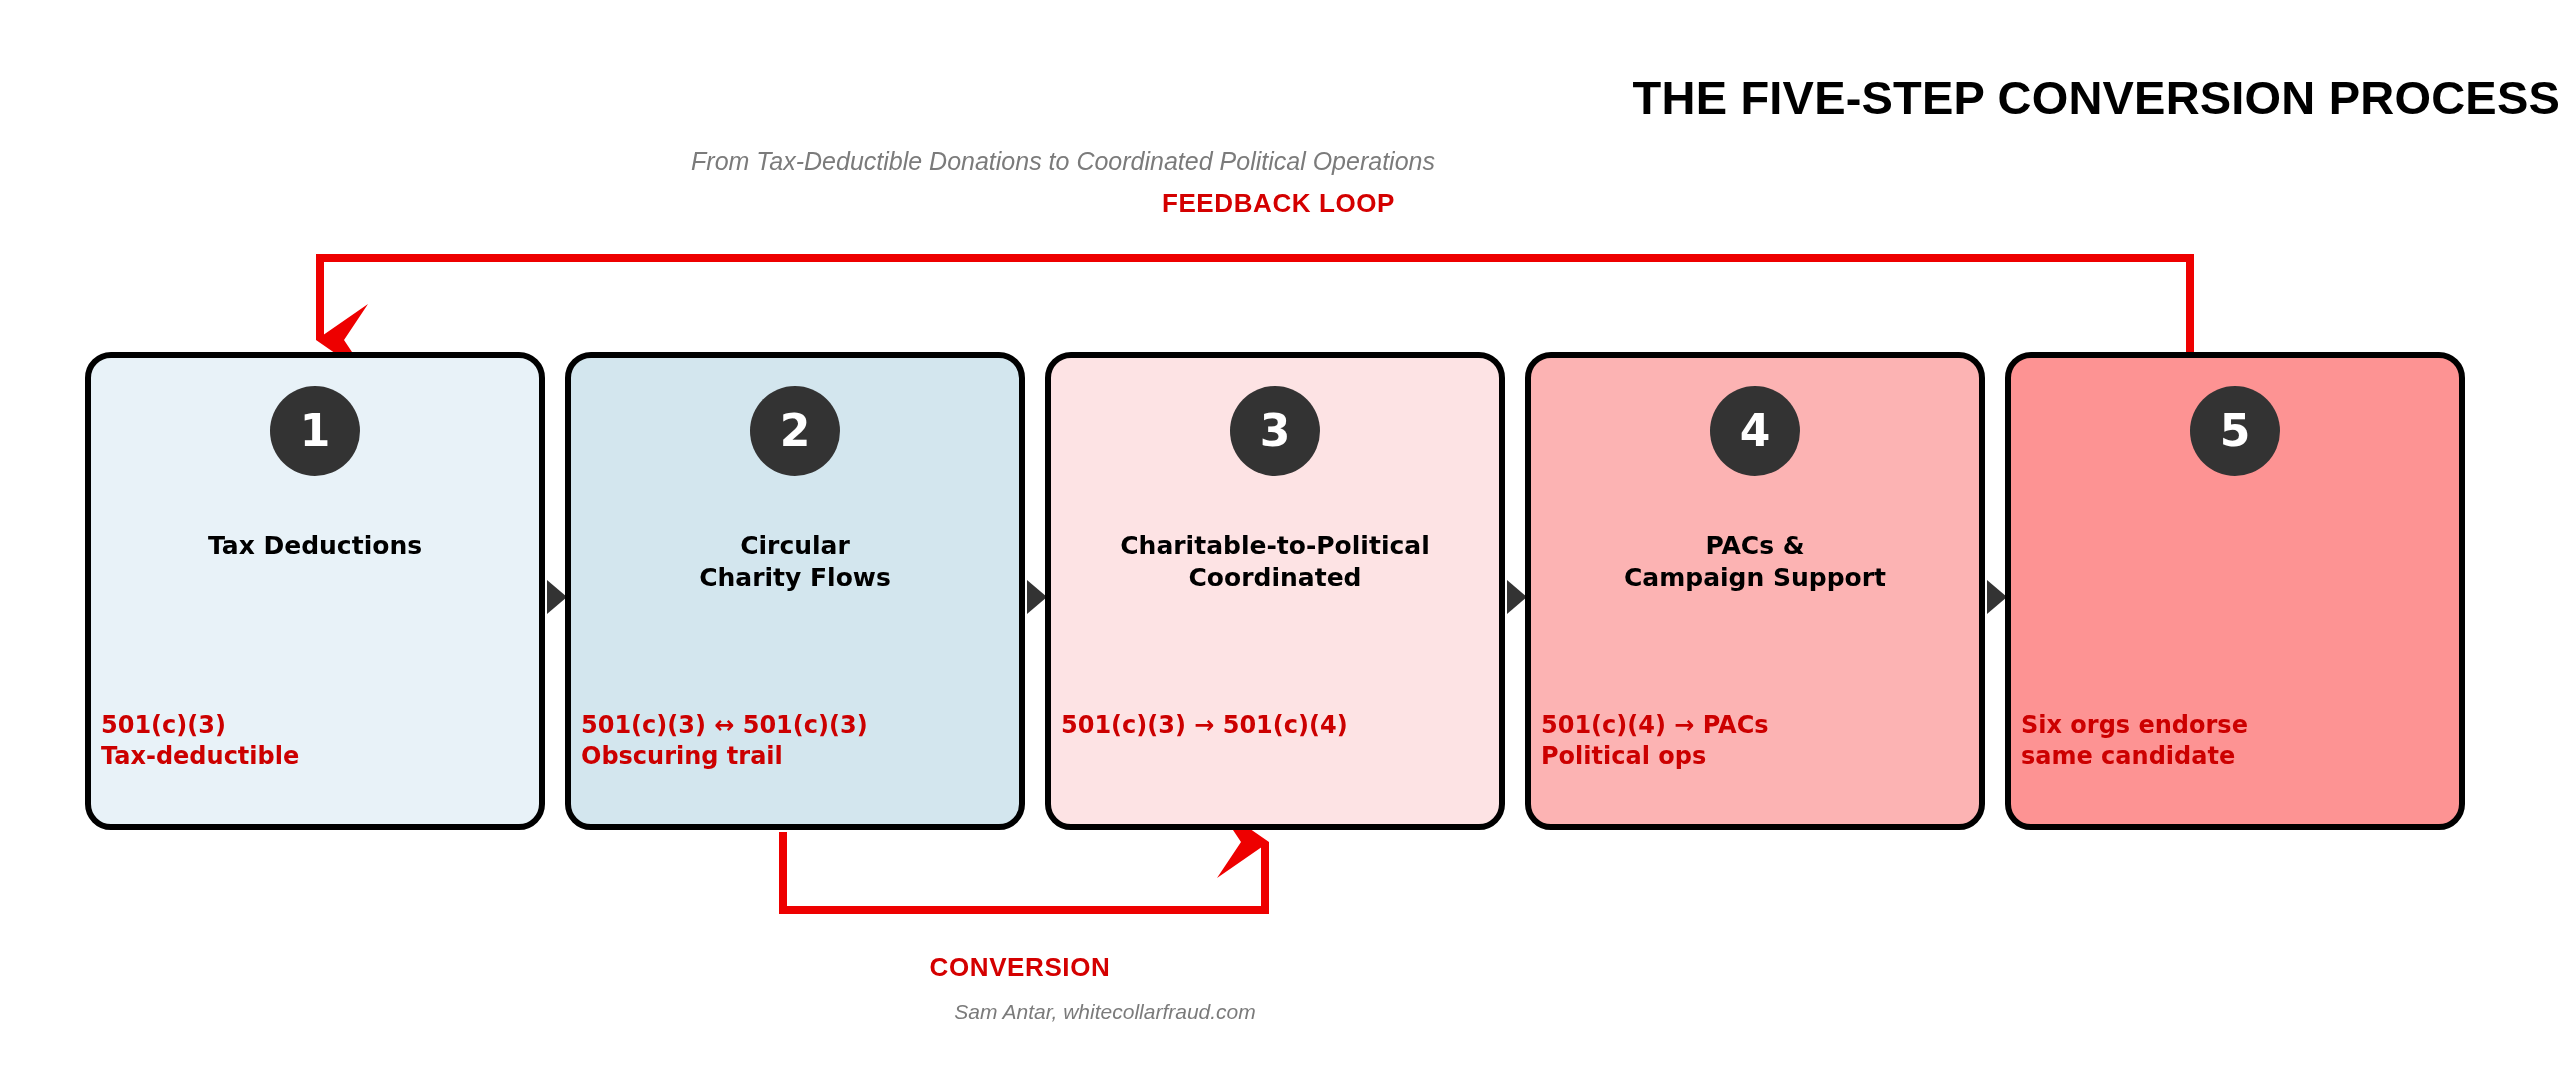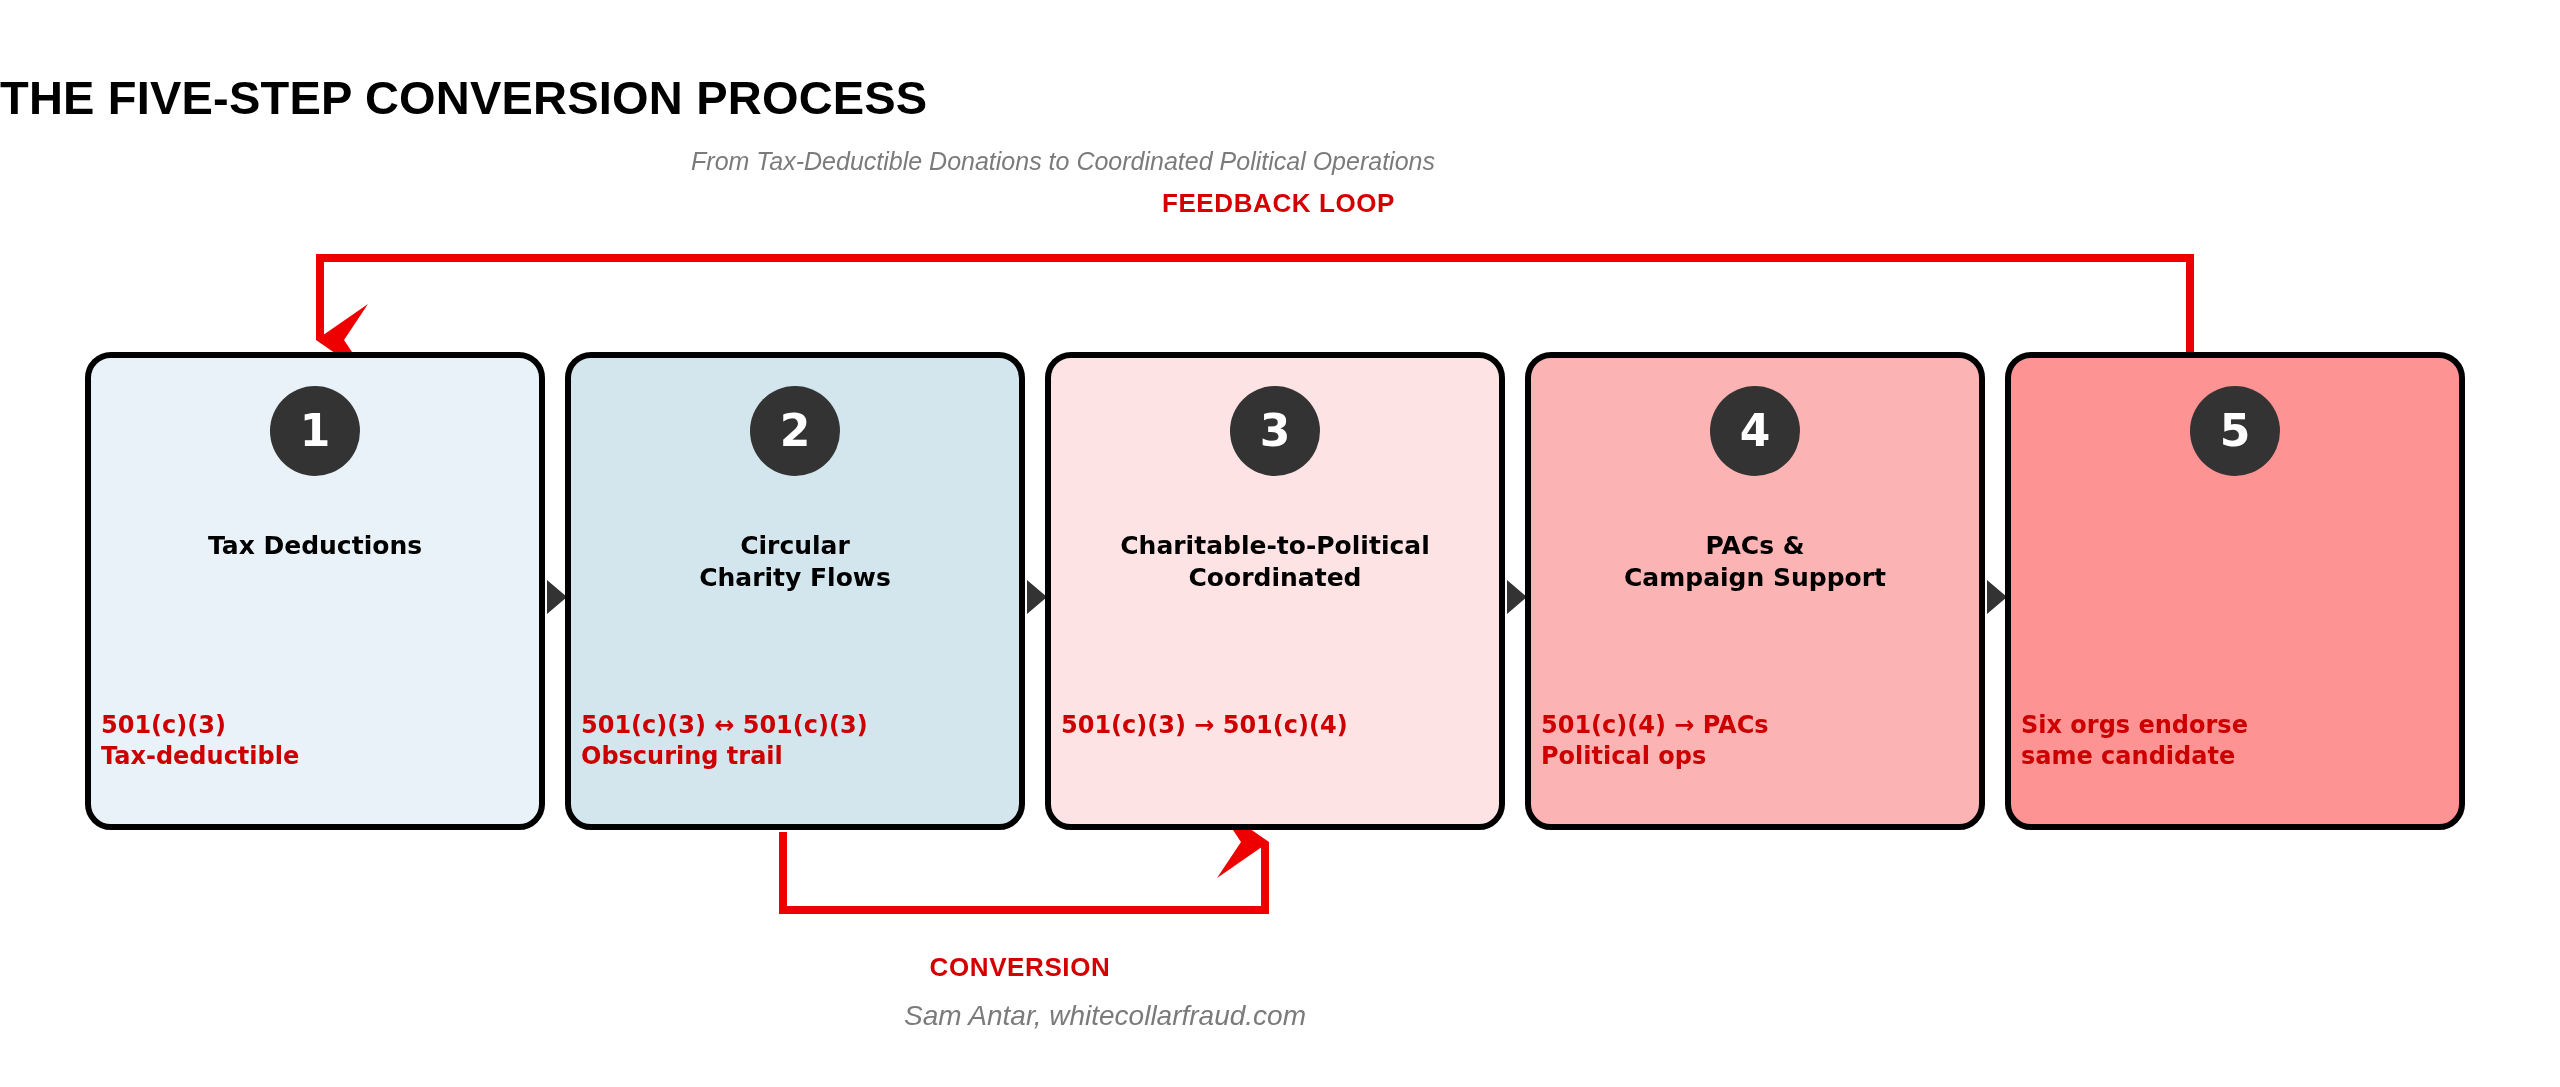--- a/index.html
+++ b/index.html
@@ -16,21 +16,21 @@
     height: 1087px;
     background: #ffffff;
   }
 
   
   .title {
     position: absolute;
     top: 70px;
     left: 0;
     width: 2560px;
-    text-align: left;
+    text-align: right;
     font-family: "Liberation Sans", sans-serif;
     font-weight: bold;
     font-size: 47px;
     letter-spacing: 0.2px;
     color: #000000;
     white-space: pre;
   }
   .subtitle {
     position: absolute;
     top: 147px;
@@ -71,21 +71,21 @@
     white-space: pre;
   }
   .credit {
     position: absolute;
     top: 1000px;
     left: 0;
     width: 2210px;
     text-align: center;
     font-family: "Liberation Sans", sans-serif;
     font-style: italic;
-    font-size: 28px;
+    font-size: 21px;
     color: #7b7b7b;
     white-space: pre;
   }
 
   
   .step {
     position: absolute;
     top: 352px;
     width: 460px;
     height: 478px;

